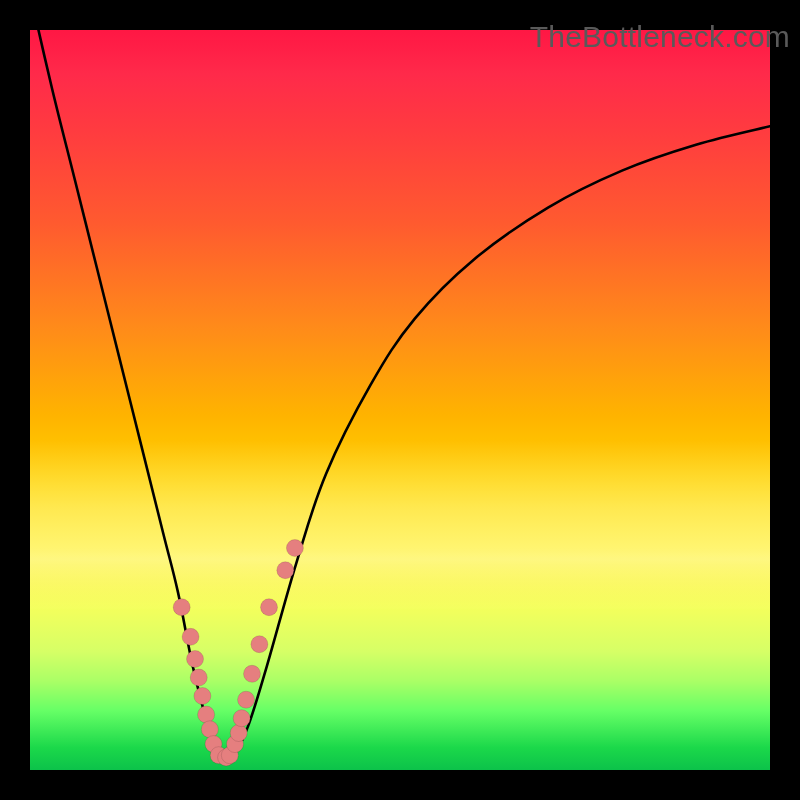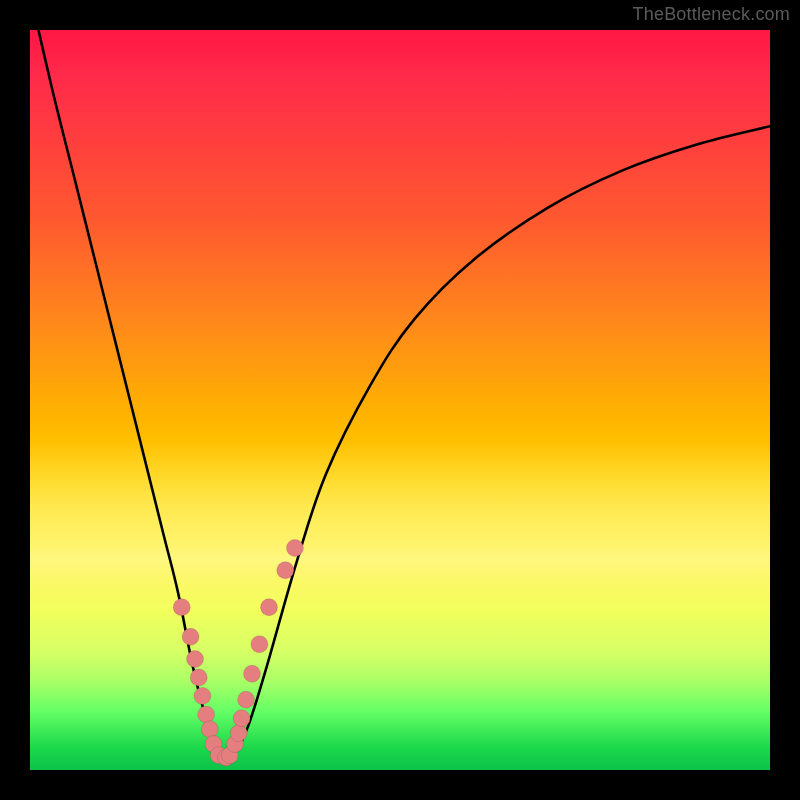--- a/index.html
+++ b/index.html
@@ -56,24 +56,24 @@
       to bottom,
       rgba(255,255,230,0.0) 0%,
       rgba(255,255,230,0.35) 40%,
       rgba(255,255,220,0.55) 70%,
       rgba(255,255,220,0.0) 100%
     );
     pointer-events: none;
   }
   .watermark {
     position: absolute;
-    top: 4px;
+    top: 20px;
     right: 10px;
     color: #5a5a5a;
-    font-size: 18px;
+    font-size: 30px;
     font-weight: 500;
     letter-spacing: 0.2px;
     z-index: 5;
   }
   svg.curve {
     position: absolute;
     left: 0; top: 0;
     width: 740px; height: 740px;
     z-index: 3;
   }

